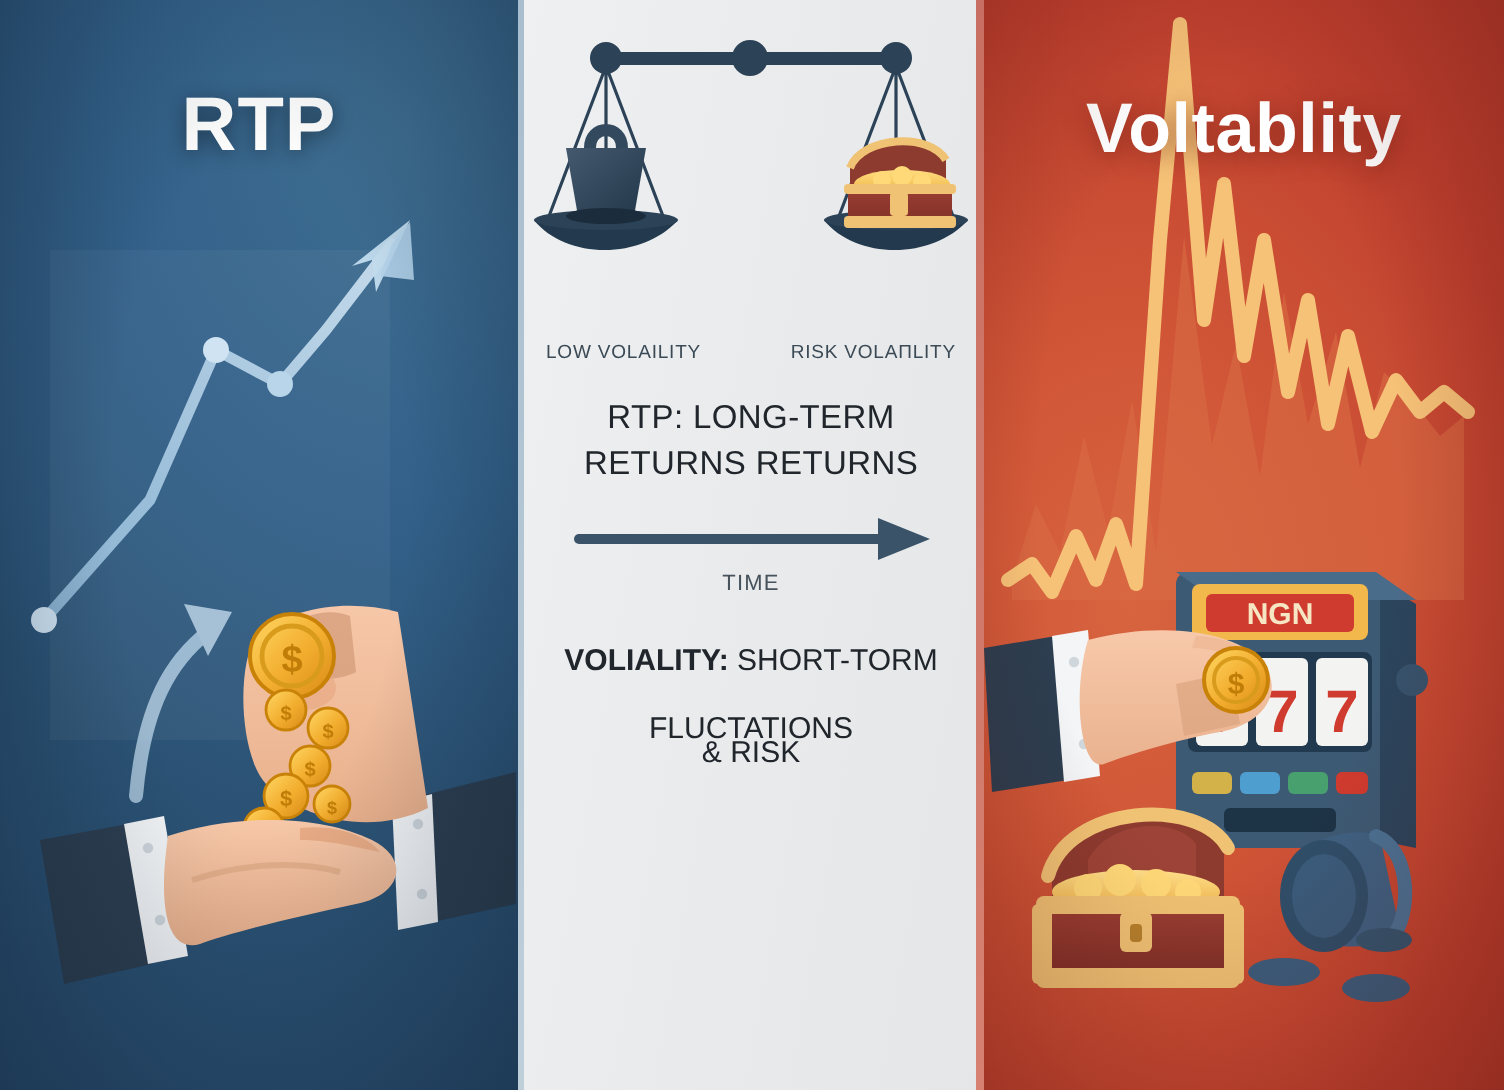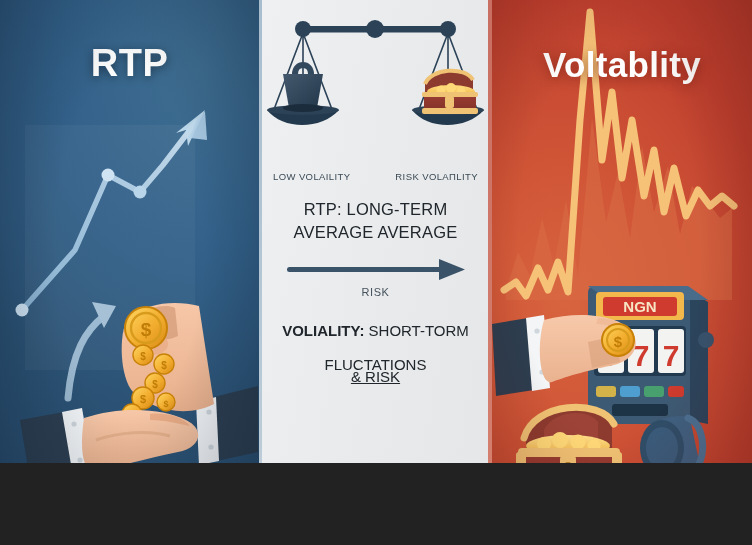--- a/index.html
+++ b/index.html
@@ -1,17 +1,17 @@
 <!DOCTYPE html>
 <html><head>
 <meta charset="utf-8">
 <style>
   html,body{margin:0;padding:0;background:#222;}
   #stage{
-    position:relative;width:752px;height:463px;overflow:hidden;
+    position:relative;width:752px;height:545px;overflow:hidden;
     font-family:"Liberation Sans","DejaVu Sans",sans-serif;
     background:#0ea5e9;
   }
   .panel{position:absolute;top:0;height:545px;overflow:hidden;}
 
   
   #panel-left{left:0;width:259px;
     background:
       radial-gradient(ellipse 200% 120% at 78% 12%, #3f6e91 0%, #33618a 28%, #2b5274 55%, #27486a 100%);
   }
@@ -36,21 +36,21 @@
   .scale-caption{position:absolute;top:171px;width:100%;display:flex;
     justify-content:space-between;padding:0 14px;box-sizing:border-box;
     color:#3b4a55;font-size:9.5px;letter-spacing:.4px;}
   .ctr-text{position:absolute;left:0;right:0;text-align:center;color:#20262b;}
   #rtp-line1{top:200px;font-size:16.5px;letter-spacing:.2px;text-align:center;}
   #rtp-line2{top:223px;font-size:16.5px;letter-spacing:.2px;}
   #time-label{top:286px;font-size:11px;color:#46525c;letter-spacing:.6px;}
   #vol-line1{top:322px;font-size:15px;}
   #vol-line1 b{font-weight:bold;margin-top:39px;}
   #vol-line2{top:356px;font-size:15px;}
-  #vol-line3{top:368px;font-size:15px;text-decoration:underline;}
+  #vol-line3{top:368px;font-size:15px;}
 
   
   #panel-right{left:492px;width:260px;
     background:
       radial-gradient(ellipse 130% 90% at 28% 55%, #d8643f 0%, #cf5436 30%, #c0402f 62%, #b4382c 100%);
   }
   #panel-right .vignette{position:absolute;inset:0;
     background:radial-gradient(ellipse at 45% 45%, rgba(0,0,0,0) 45%, rgba(70,12,8,.33) 100%);}
   svg{display:block;}
   .abs{position:absolute;}
@@ -219,23 +219,23 @@
         <path d="M180,259 L206,269.5 L180,280 Z" fill="#3a5368"></path>
       </g>
     </svg>
 
     <div class="scale-caption">
       <span>LOW VOLAILITY</span>
       <span>RISK VOLAПLITY</span>
     </div>
 
     <div class="ctr-text" id="rtp-line1">RTP: LONG-TERM</div>
-    <div class="ctr-text" id="rtp-line2">AVERAGE AVERAGE</div>
-
-    <div class="ctr-text" id="time-label">RISK</div>
+    <div class="ctr-text" id="rtp-line2">RETURNS RETURNS</div>
+
+    <div class="ctr-text" id="time-label">TIME</div>
 
     <div class="ctr-text" id="vol-line1"><b>VOLIALITY:</b><span> SHORT-TORM</span></div>
     <div class="ctr-text" id="vol-line2">FLUCTATIONS</div>
     <div class="ctr-text" id="vol-line3">&amp; RISK</div>
   </div>
 
   <div class="panel" id="panel-right">
     <svg class="abs" width="260" height="545" viewBox="0 0 260 545">
       <defs>
         <linearGradient id="coinG2" x1="0" y1="0" x2="1" y2="1">

